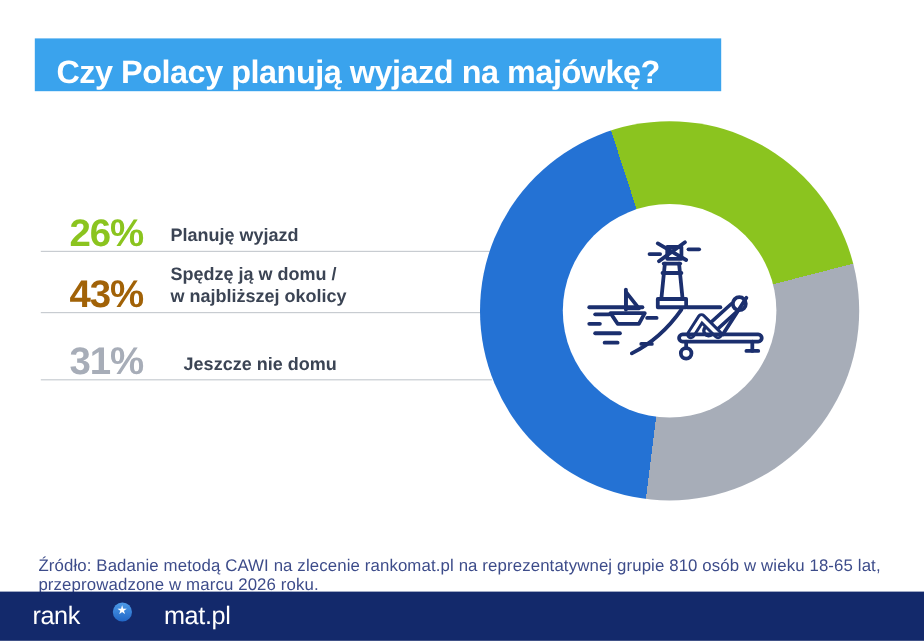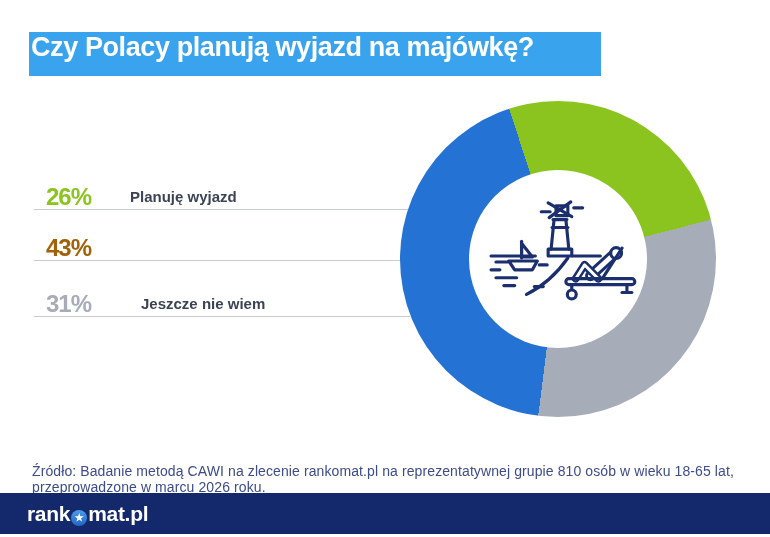--- a/index.html
+++ b/index.html
@@ -11,22 +11,22 @@
     overflow: hidden;
   }
   .canvas { position: absolute; inset: 0; background: #ffffff; }
 
   
   .banner {
     position: absolute;
     left: 29px; top: 32px;
     width: 572px; height: 44px;
     background: #3AA3ED;
-    display: flex; align-items: flex-start;
-    padding-left: 2px;
+    display: flex; align-items: flex-end;
+    padding-left: 18px;
   }
   .banner h1 {
     color: #ffffff;
     font-size: 27px;
     font-weight: bold;
     letter-spacing: -0.4px;
     white-space: nowrap;
   }
 
   
@@ -42,24 +42,25 @@
     height: 42px;
     border-bottom: 1px solid #C8CCD1;
     padding-left: 12px;
     padding-bottom: 2px;
   }
   .stat-row.r2 { margin-top: 9px; }
   .stat-row.r3 { margin-top: 14px; gap: 11px; }
   .pct {
     width: 84px;
     flex: 0 0 84px;
-    font-size: 24px;
+    font-size: 32px;
     font-weight: bold;
     line-height: 0.82;
     letter-spacing: -1px;
+    margin-left: 12px;
   }
   .labels { padding-bottom: 1px; }
   .label-main {
     font-size: 15px;
     color: #3B4454;
     line-height: 19px;
     font-weight: bold;
   }
   .label-sub {
     font-size: 12.5px;
@@ -96,25 +97,26 @@
   
   .bottombar {
     position: absolute;
     left: 0; top: 493px;
     width: 770px; height: 41px;
     background: #13296B;
     display: flex; align-items: center;
   }
   .logo {
     margin-left: 27px;
-    display: flex; align-items: flex-end;
+    display: flex; align-items: flex-start;
     color: #ffffff;
     font-size: 21px;
-    font-weight: bold;
+    font-weight: normal;
     letter-spacing: -0.3px;
+    gap: 26px;
   }
   .logo-star {
     width: 16px; height: 16px;
     border-radius: 50%;
     background: linear-gradient(180deg, #4D9BE8 0%, #2166C6 100%);
     display: inline-flex; align-items: center; justify-content: center;
     margin: 0 1px;
   }
   .logo-star span {
     color: #ffffff;
@@ -136,26 +138,30 @@
 
     <div class="stat-row r1">
       <div class="pct" style="color: rgb(139, 196, 31);">26%</div>
       <div class="labels">
         <div class="label-main">Planuję wyjazd</div>
       </div>
     </div>
 
     <div class="stat-row r2">
       <div class="pct" style="color: #a16207;">43%</div>
+      <div class="labels">
+        <div class="label-main">Spędzę ją w domu /</div>
+        <div class="label-main">w najbliższej okolicy</div>
+      </div>
     </div>
 
     <div class="stat-row r3">
       <div class="pct" style="color: rgb(167, 173, 184);">31%</div>
       <div class="labels">
-        <div class="label-main">Jeszcze nie wiem</div>
+        <div class="label-main">Jeszcze nie domu</div>
       </div>
     </div>
 
   </div>
 
   <div class="donut" style="background: conic-gradient(from -18deg, rgb(139, 196, 31) 0%, rgb(139, 196, 31) 26%, rgb(167, 173, 184) 26%, rgb(167, 173, 184) 57%, rgb(36, 114, 212) 57%, rgb(36, 114, 212) 100%);">
     <div class="donut-hole">
 
       <svg class="center-icon" width="160" height="128" viewBox="0 0 160 130" fill="none" stroke="#1B2F6E" stroke-width="3.2" stroke-linecap="round" stroke-linejoin="round">
 

